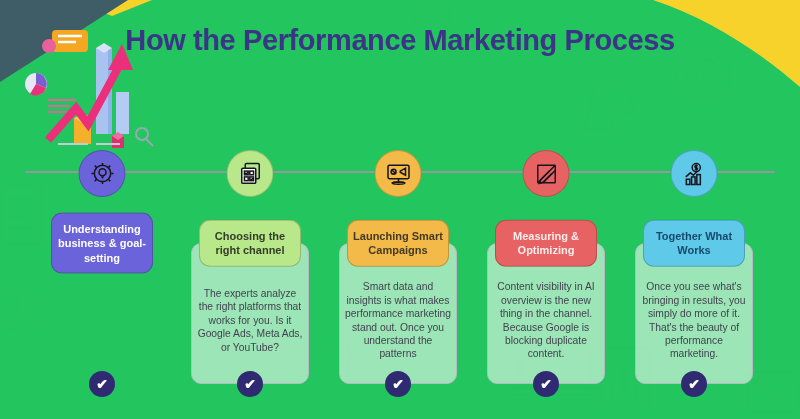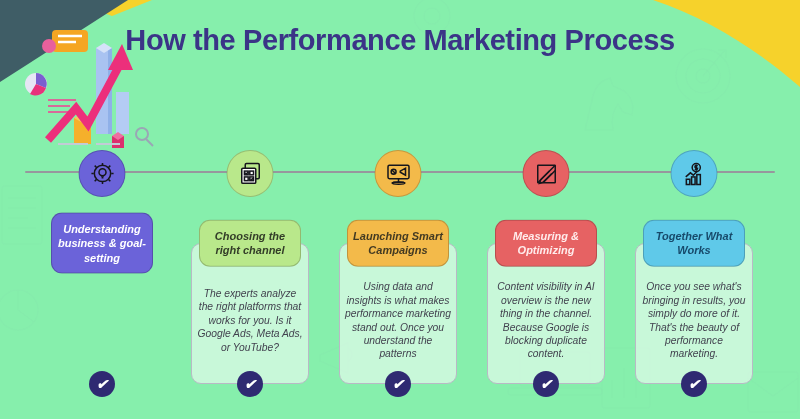--- a/index.html
+++ b/index.html
@@ -1,18 +1,18 @@
 <!DOCTYPE html>
 <html><head>
 <meta charset="utf-8">
 <style>
   * { margin:0; padding:0; box-sizing:border-box; }
   body { font-family:"Liberation Sans", sans-serif; background:#ffffff; }
   .canvas {
-    position:relative; width:800px; height:419px; background:#86efac;
+    position:relative; width:800px; height:419px; background:#22c55e;
     overflow:hidden;
   }
   
   .pattern { position:absolute; inset:0; z-index:0; }
   .pattern * { stroke:#7e95a3; fill:none; stroke-width:1.5; opacity:.45; }
   .pattern-wrap { position:absolute; inset:0; opacity:.16; z-index:0; }
 
   
   .corner-svg { position:absolute; top:0; left:0; z-index:1; }
   .corner-right-svg { position:absolute; top:0; right:0; z-index:1; }
@@ -29,21 +29,21 @@
 
   
   .timeline {
     position:absolute; top:171px; left:25px; width:750px; height:2px;
     background:#97979d; z-index:1; border-radius:2px;
   }
 
   
   .steps {
     position:absolute; top:0; left:28px; width:740px; height:310px;
-    display:flex; z-index:2;font-style:italic;
+    display:flex; z-index:2;
   }
   .step { position:relative; width:148px; height:100%; }
 
   .icon-circle {
     position:absolute; top:150px; left:50%; transform:translateX(-50%);
     width:47px; height:47px; border-radius:50%;
     background:var(--accent); border:1px solid rgba(0,0,0,.18);
     display:flex; align-items:center; justify-content:center; z-index:3;
   }
   .icon-circle svg { stroke:#16161c; fill:none; stroke-width:1.3; }
@@ -199,21 +199,21 @@
           <rect x="3" y="4.5" width="18" height="11.5" rx="1.2"></rect>
           <path d="M12 16 v2.5 M7.5 19 h9"></path>
           <ellipse cx="12" cy="19.8" rx="5.5" ry="1"></ellipse>
           <path d="M13.5 9.5 l4.5 -2.5 v6 l-4.5 -2.5 z M13.5 9.5 v1"></path>
           <circle cx="7.8" cy="10" r="2.1"></circle>
           <path d="M6.4 8.6 l2.8 2.8"></path>
         </svg>
       </div>
       <div class="title-box">Launching Smart Campaigns</div>
       <div class="card">
-        <p>Using data and insights is what makes performance marketing stand out. Once you understand the patterns</p>
+        <p>Smart data and insights is what makes performance marketing stand out. Once you understand the patterns</p>
       </div>
       <div class="check-badge" style="background: rgb(47, 42, 114);">✔</div>
     </div>
 
     <div class="step" style="--accent: #e66263; --title-color: #ffecec;">
       <div class="icon-circle">
         <svg width="28" height="28" viewBox="0 0 24 24">
           <rect x="4.5" y="4.5" width="15" height="15" rx="0.5"></rect>
           <path d="M4.5 19.5 L19.5 4.5 M9 19.5 L19.5 9"></path>
           <path d="M7 17 L14.5 9.5 M9 19 L16.5 11.5 M7 17 l-1 3 l3 -1"></path>

